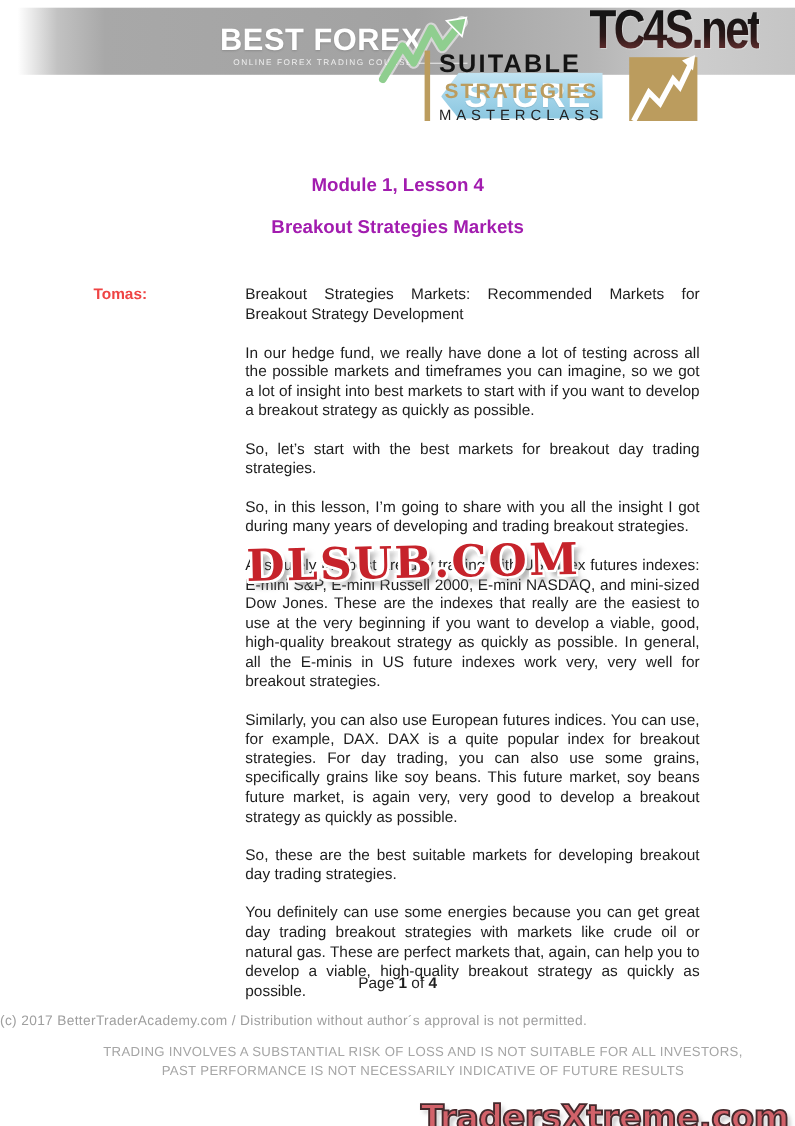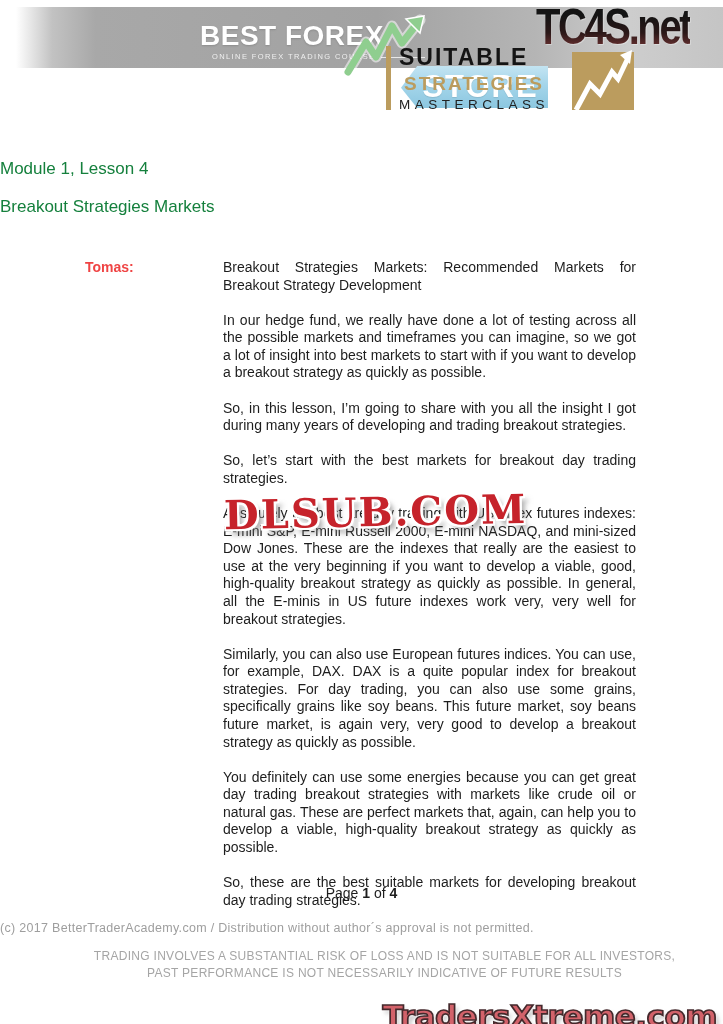--- a/index.html
+++ b/index.html
@@ -101,21 +101,22 @@
   .gold-square {
     position: absolute; left: 186px; top: 8px;
     width: 62px; height: 58px;
     background: var(--gold, #bb9c5e);
   }
   .gold-square svg { position: absolute; left: -2px; top: -10px; overflow: visible; }
 
   
   .doc-title-1, .doc-title-2 {
     position: absolute; left: 0; width: 100%;
-    font-size: 17px; font-weight: normal; color: #15803d;
+    text-align: center;
+    font-size: 17px; font-weight: bold; color: #a21caf;
   }
   .doc-title-1 { top: 159px; }
   .doc-title-2 { top: 197px; }
 
   
   .body-block {
     position: absolute;
     left: 85px; top: 259px;
     width: 551px;
     display: flex;
@@ -226,26 +227,26 @@
   </div>
 
   <div class="doc-title-1">Module 1, Lesson 4</div>
   <div class="doc-title-2">Breakout Strategies Markets</div>
 
   <div class="body-block">
     <div class="speaker">Tomas:</div>
     <div class="paragraphs">
       <p>Breakout Strategies Markets: Recommended Markets for Breakout Strategy Development</p>
       <p>In our hedge fund, we really have done a lot of testing across all the possible markets and timeframes you can imagine, so we got a lot of insight into best markets to start with if you want to develop a breakout strategy as quickly as possible.</p>
+      <p>So, let’s start with the best markets for breakout day trading strategies.</p>
       <p>So, in this lesson, I’m going to share with you all the insight I got during many years of developing and trading breakout strategies.</p>
-      <p>So, let’s start with the best markets for breakout day trading strategies.</p>
       <p>Absolutely the best are day trading with US index futures indexes: E-mini S&amp;P, E-mini Russell 2000, E-mini NASDAQ, and mini-sized Dow Jones. These are the indexes that really are the easiest to use at the very beginning if you want to develop a viable, good, high-quality breakout strategy as quickly as possible. In general, all the E-minis in US future indexes work very, very well for breakout strategies.</p>
       <p>Similarly, you can also use European futures indices. You can use, for example, DAX. DAX is a quite popular index for breakout strategies. For day trading, you can also use some grains, specifically grains like soy beans. This future market, soy beans future market, is again very, very good to develop a breakout strategy as quickly as possible.</p>
+      <p>So, these are the best suitable markets for developing breakout day trading strategies.</p>
       <p>You definitely can use some energies because you can get great day trading breakout strategies with markets like crude oil or natural gas. These are perfect markets that, again, can help you to develop a viable, high-quality breakout strategy as quickly as possible.</p>
-      <p>So, these are the best suitable markets for developing breakout day trading strategies.</p>
     </div>
   </div>
 
   <div class="dlsub">DLSUB.COM</div>
 
   <div class="page-num">
     <span>Page</span>
     <span class="num">1</span>
     <span>of</span>
     <span class="num">4</span>

